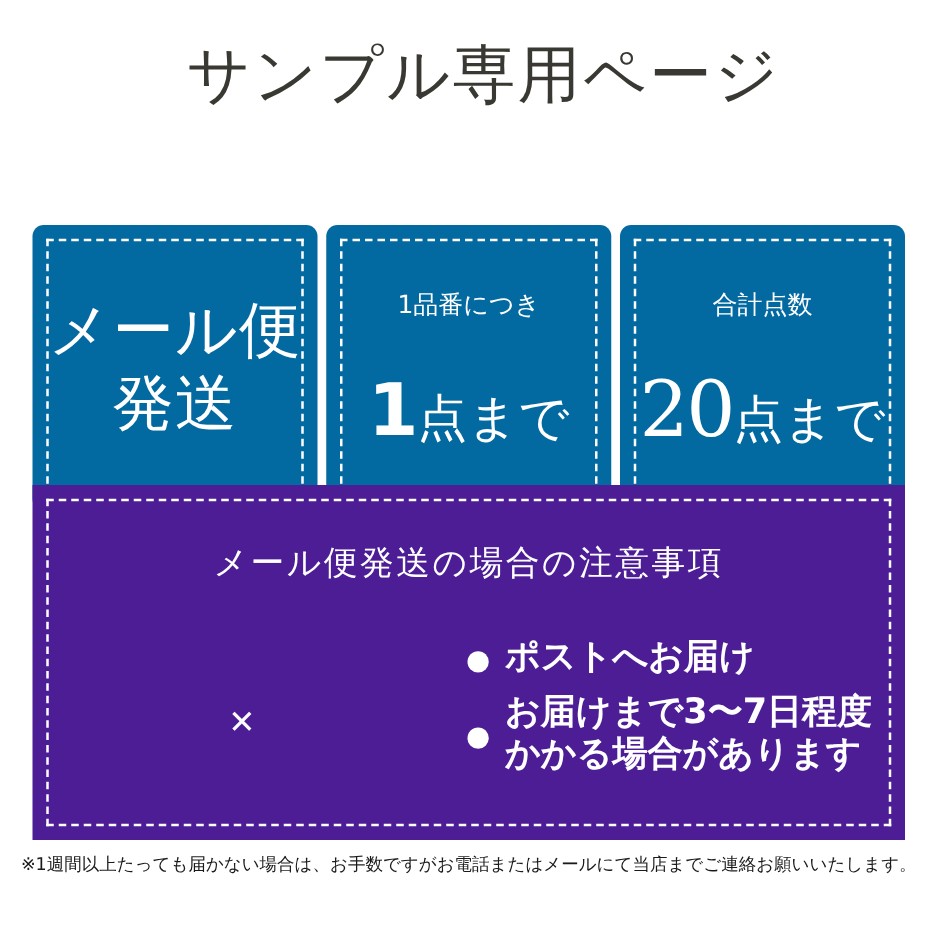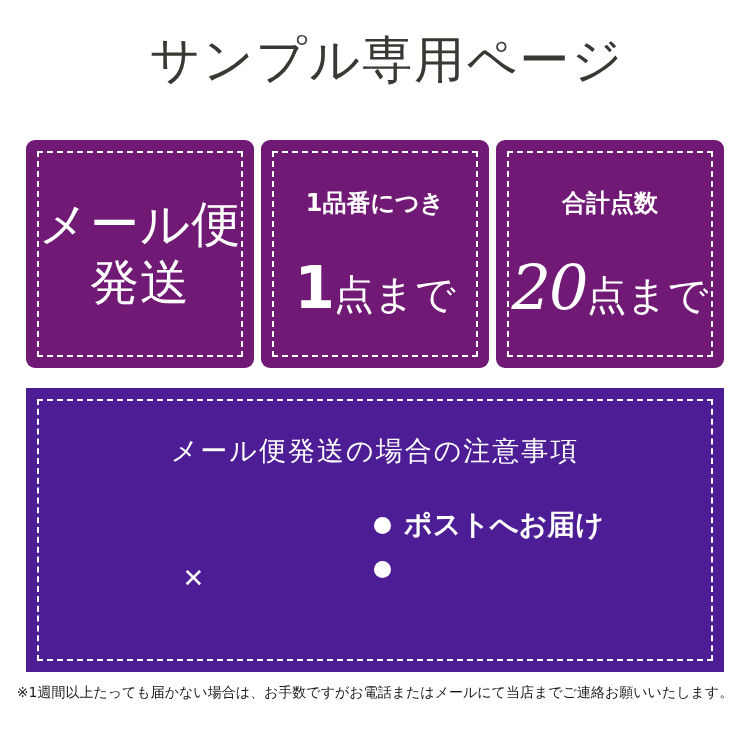--- a/index.html
+++ b/index.html
@@ -45,23 +45,24 @@
     top: 140px;
     width: 698px;
     height: 228px;
     display: flex;
     justify-content: space-between;
   }
   .card {
     position: relative;
     width: 228px;
     height: 228px;
-    background: #701a75;
+    background: #0369a1;
     border-radius: 9px;
     box-sizing: border-box;
+    margin-top: 40px;
   }
   .card .dash-inner {
     position: absolute;
     left: 11px;
     top: 11px;
     right: 11px;
     bottom: 11px;
     border: 2px dashed #ffffff;
     box-sizing: border-box;
     pointer-events: none;
@@ -86,23 +87,23 @@
     line-height: 58px;
     font-weight: 400;
     font-family: "DejaVu Sans", sans-serif;
     letter-spacing: 1px;
     white-space: nowrap;
   }
 
   
   .card-label {
     color: #ffffff;
-    font-size: 24px;
+    font-size: 20px;
     line-height: 26px;
-    font-weight: bold;
+    font-weight: normal;
     letter-spacing: 0px;
     white-space: nowrap;
     font-family: "DejaVu Sans", sans-serif;
   }
   .card-spacer {
     height: 42px;
   }
   .card-value {
     color: #ffffff;
     white-space: nowrap;
@@ -115,21 +116,20 @@
     font-size: 58px;
     line-height: 60px;
     font-weight: bold;
     letter-spacing: -1px;
   }
   .card-3 .card-value .num {
     font-size: 62px;
     font-weight: 400;
     font-family: "DejaVu Serif", serif;
     letter-spacing: -2px;
-    font-style: italic;
   }
   .card-value .unit {
     font-size: 40px;
     line-height: 44px;
     font-weight: normal;
     letter-spacing: 0px;
   }
 
   
   .notice-panel {
@@ -199,21 +199,21 @@
     font-weight: bold;
     display: inline-block;
   }
   .notice-right {
     width: 350px;
     padding-top: 0px;
     box-sizing: border-box;
   }
   .bullet-row {
     display: flex;
-    align-items: flex-start;
+    align-items: center;
     color: #ffffff;
     font-family: "DejaVu Sans", sans-serif;
     margin-bottom: 10px;
   }
   .bullet-dot {
     flex: 0 0 auto;
     width: 17px;
     height: 17px;
     border-radius: 50%;
     background: #ffffff;
@@ -306,20 +306,24 @@
 
         <div class="bullet-row">
           <span class="bullet-dot"></span>
           <span class="bullet-text">
             <span>ポストへお届け</span>
           </span>
         </div>
 
         <div class="bullet-row">
           <span class="bullet-dot"></span>
+          <span class="bullet-text">
+            <span>お届けまで3〜7日程度</span>
+            <span class="l2">かかる場合があります</span>
+          </span>
         </div>
 
       </div>
 
     </div>
   </div>
 
   <div class="footer-note">※1週間以上たっても届かない場合は、お手数ですがお電話またはメールにて当店までご連絡お願いいたします。</div>
 
 </div>

